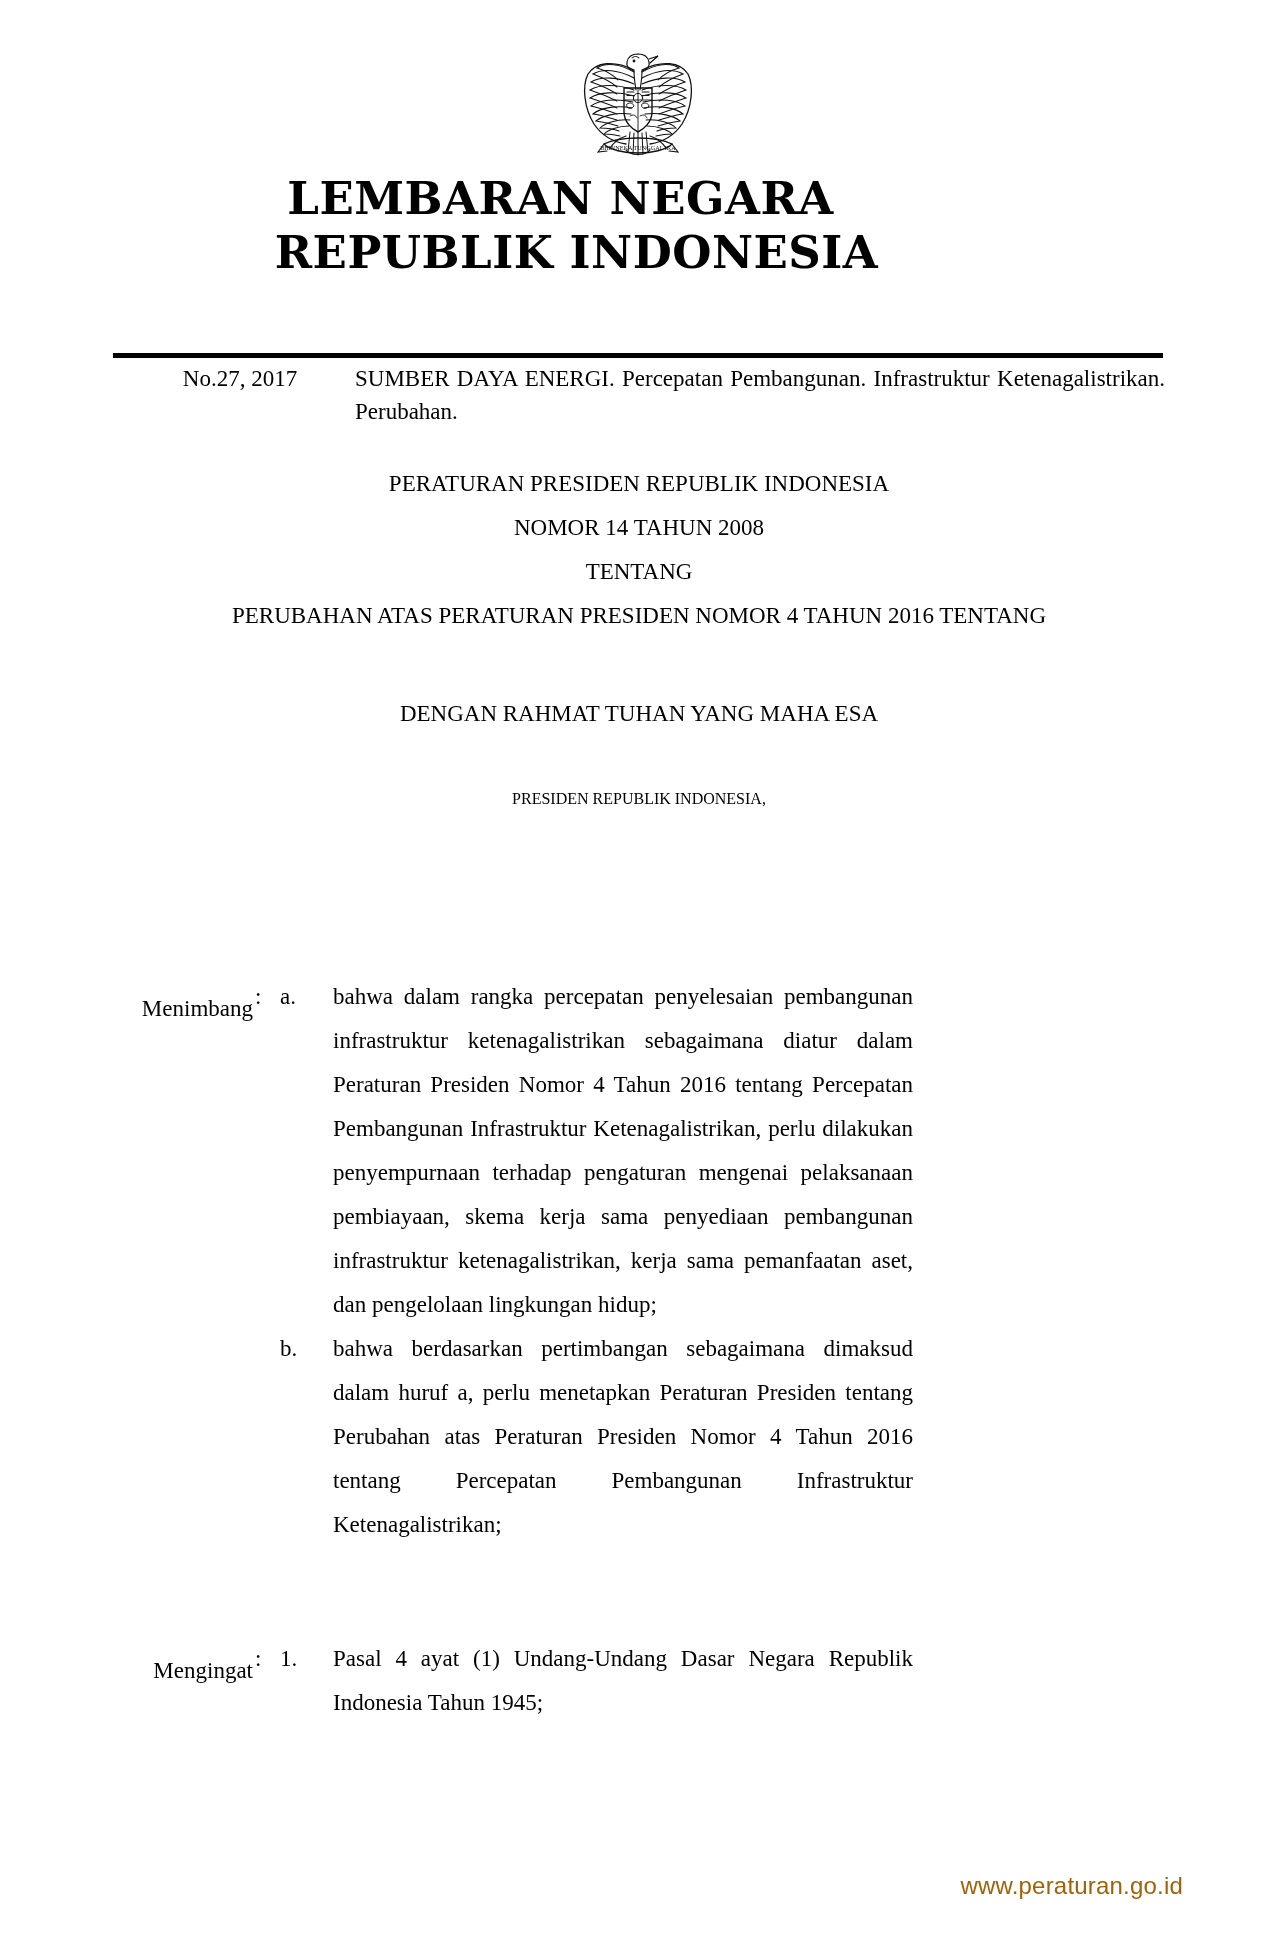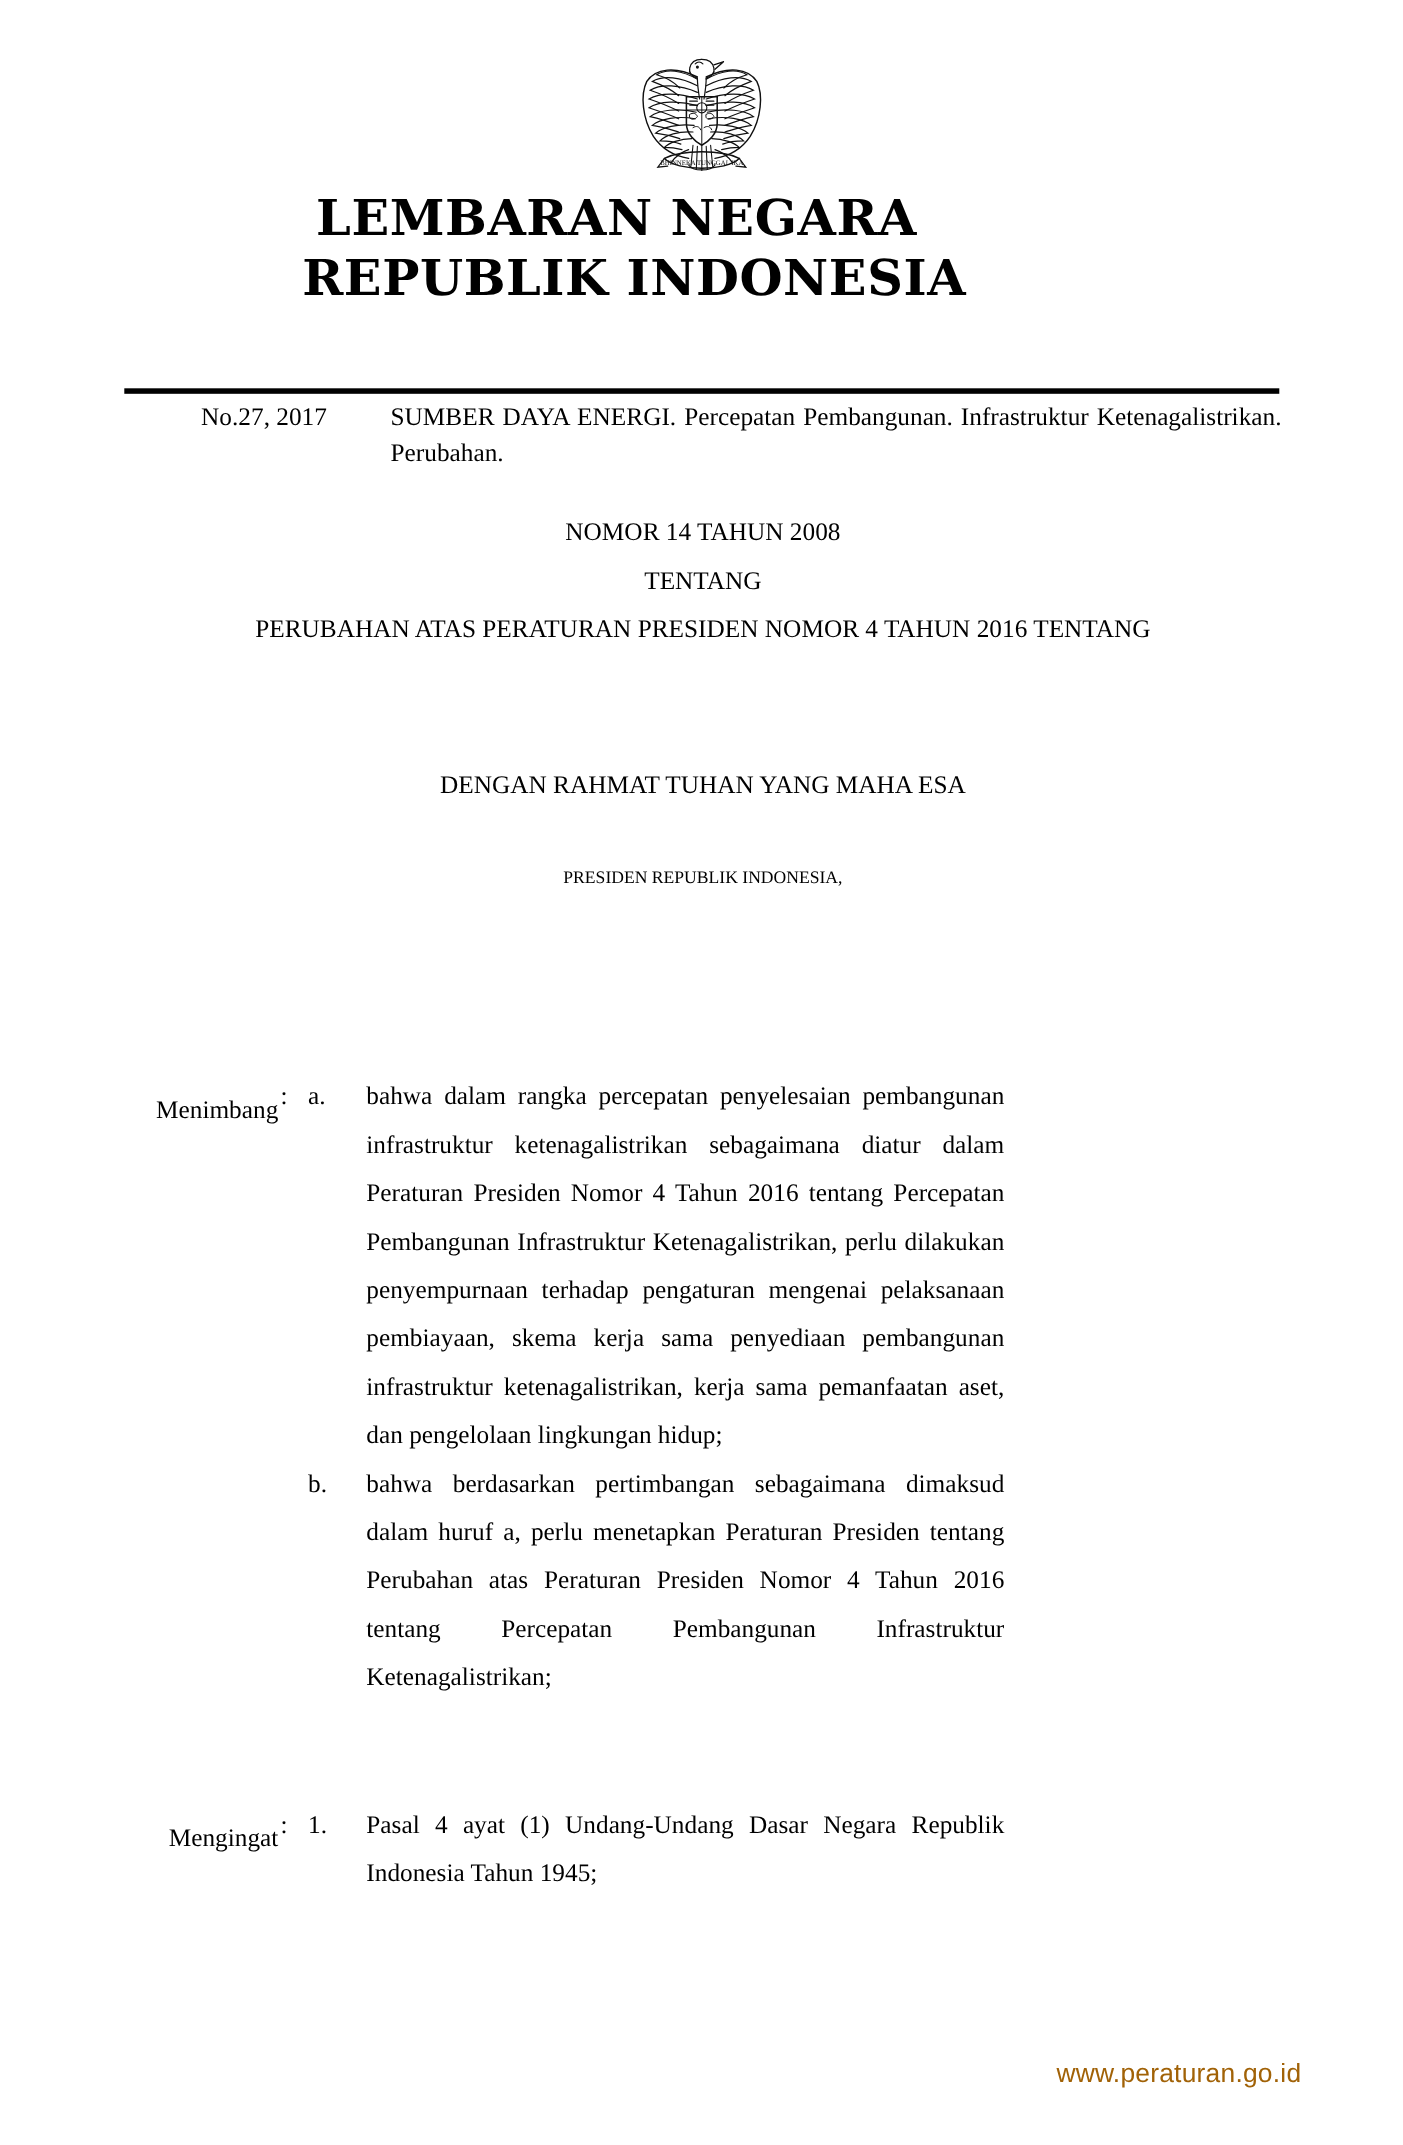--- a/index.html
+++ b/index.html
@@ -244,20 +244,21 @@
   </div>
 
   <div class="rule"></div>
 
   <div class="info-row">
     <span class="info-no">No.27, 2017</span>
     <div class="info-subject">SUMBER DAYA ENERGI. Percepatan Pembangunan. Infrastruktur Ketenagalistrikan. Perubahan.</div>
   </div>
 
   <div class="title-block">
+    <span class="ln">PERATURAN PRESIDEN REPUBLIK INDONESIA</span>
     <span class="ln">NOMOR 14 TAHUN 2008</span>
     <span class="ln">TENTANG</span>
     <span class="ln">PERUBAHAN ATAS PERATURAN PRESIDEN NOMOR 4 TAHUN 2016 TENTANG</span>
   </div>
 
   <div class="invocation">DENGAN RAHMAT TUHAN YANG MAHA ESA</div>
   <div class="presiden-line">PRESIDEN REPUBLIK INDONESIA,</div>
 
   <div class="clause clause-menimbang">
     <span class="clause-label">Menimbang</span>

